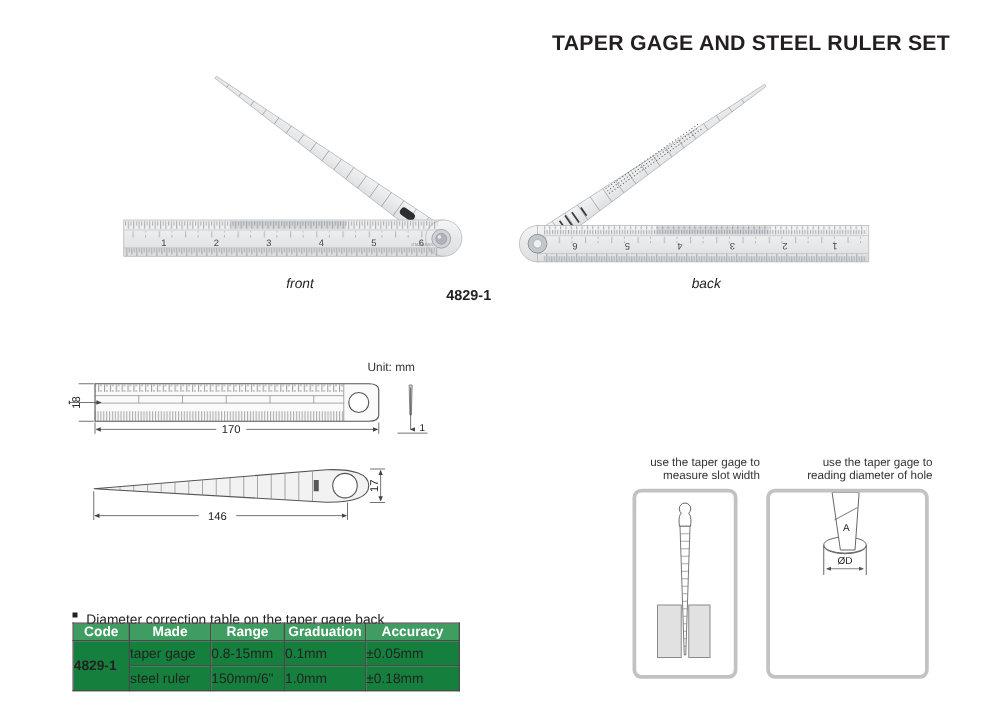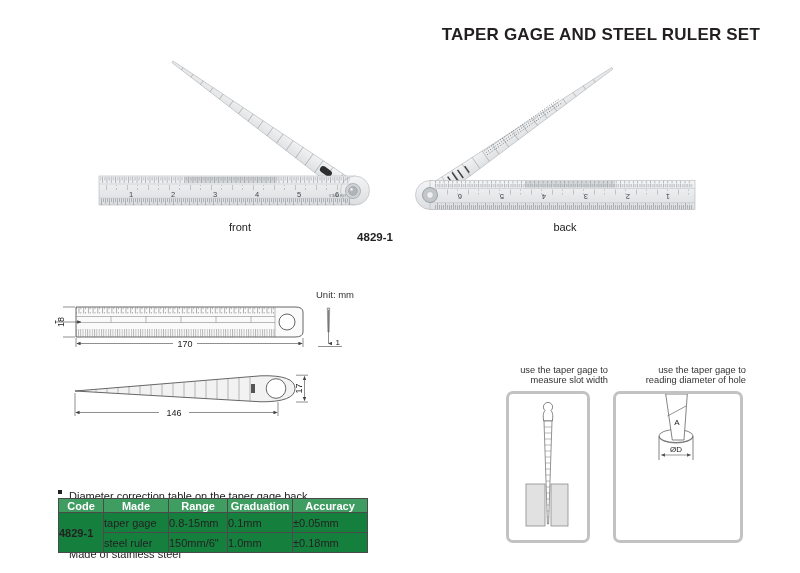--- a/index.html
+++ b/index.html
@@ -1,23 +1,23 @@
 <!DOCTYPE html>
 <html><head>
 <meta charset="utf-8">
 <style>
   html,body{margin:0;padding:0;}
   body{width:800px;height:573px;background:#ffffff;position:relative;overflow:hidden;
        font-family:"Liberation Sans", sans-serif;color:#222;}
   .abs{position:absolute;}
   .title{left:440px;top:25px;width:320px;text-align:right;font-size:17px;font-weight:700;
          color:#231f20;letter-spacing:.2px;}
-  .photo-label{font-size:11px;color:#222;text-align:center;width:80px;}
+  .photo-label{font-size:11px;color:#222;text-align:center;width:80px;font-style:italic;}
   .code-label{font-size:11.5px;font-weight:700;color:#222;text-align:center;width:80px;}
-  .unit-label{left:294px;top:289px;width:60px;font-size:9.5px;color:#333;text-align:right;}
+  .unit-label{left:294px;top:289px;width:60px;font-size:9.5px;color:#333;text-align:left;}
   .features{left:58px;top:446px;font-size:11px;color:#222;}
   .feature-row{display:flex;align-items:flex-start;line-height:13.5px;margin-top:44px;}
   .sq{width:4px;height:4px;background:#222;margin-right:7px;flex:0 0 auto;}
   table.spec{left:58px;top:498px;position:absolute;border-collapse:collapse;table-layout:fixed;
              font-size:11px;}
   table.spec th,table.spec td{border:1px solid #4a4a4a;padding:0;}
   table.spec th{background:#3f9d62;color:#fff;font-weight:700;height:13px;}
   table.spec td{height:19px;background:#15803d;}
   td.codecell{background:#e6e6e6;font-weight:700;}
   .caption{font-size:9.3px;line-height:9.6px;color:#333;text-align:right;}
@@ -208,24 +208,20 @@
     <path d="M241 5.2 H253 M241 32 H253" fill="none"></path>
     <line x1="249.5" y1="6.5" x2="249.5" y2="30.5" marker-start="url(#arL2)" marker-end="url(#arR2)"></line>
   </g>
   <text transform="rotate(-90 244 18.5)" x="244" y="21.5" font-size="9" fill="#222" text-anchor="middle">17</text>
 </svg>
 
 <div class="abs features">
   <div class="feature-row">
     <span class="sq"></span>
     <span>Diameter correction table on the taper gage back</span>
-  </div>
-  <div class="feature-row">
-    <span class="sq"></span>
-    <span>Made of stainless steel</span>
   </div>
 </div>
 
 <table class="spec">
   <colgroup>
       <col style="width:45px">
       <col style="width:65px">
       <col style="width:59px">
       <col style="width:65px">
       <col style="width:75px">

